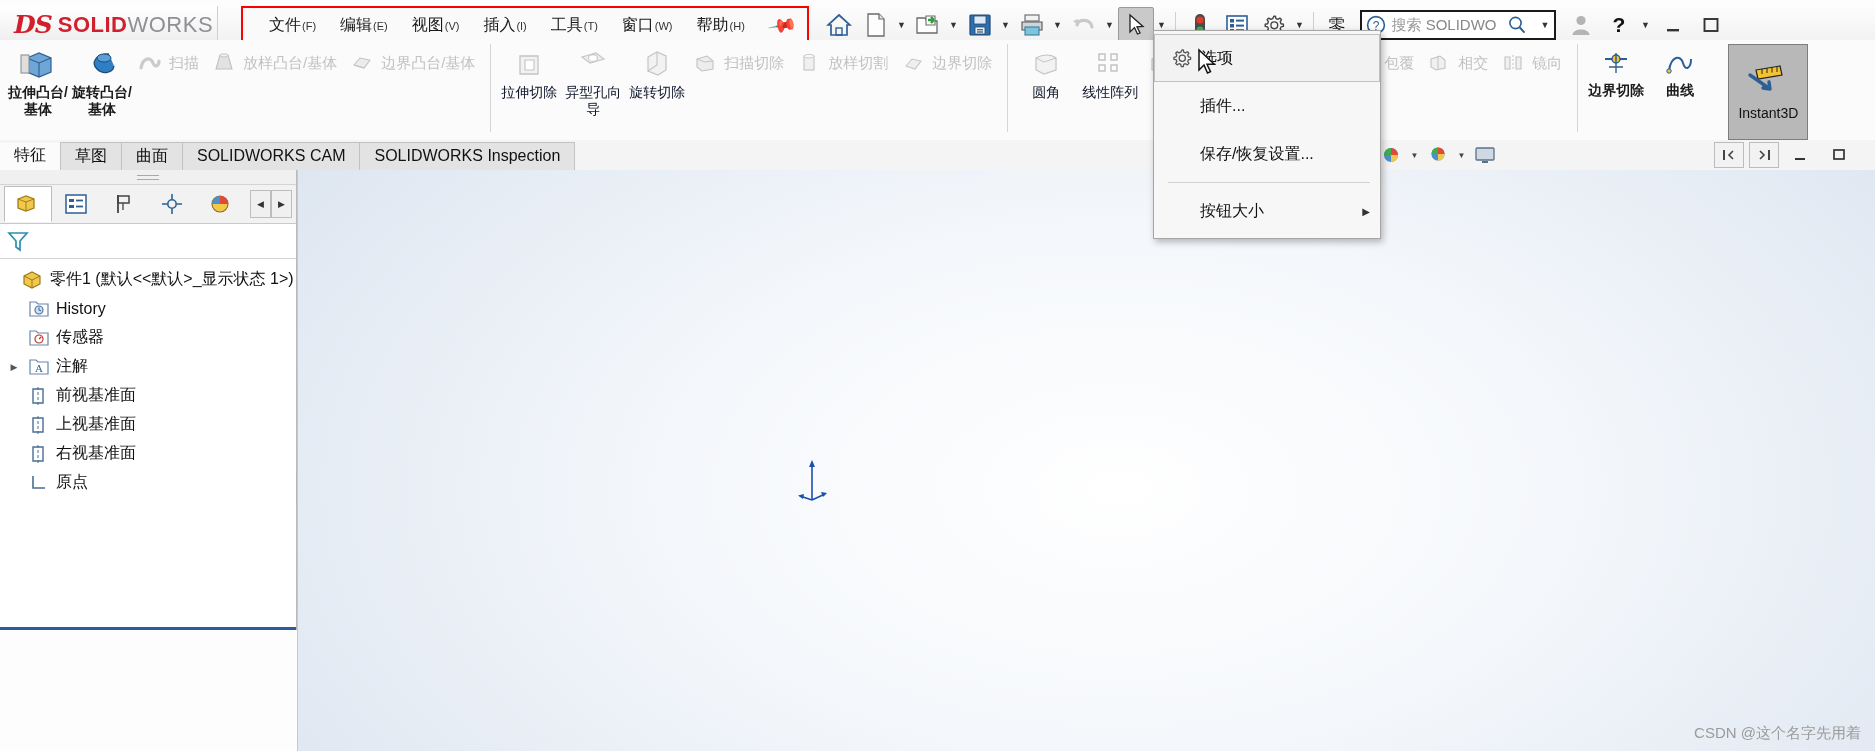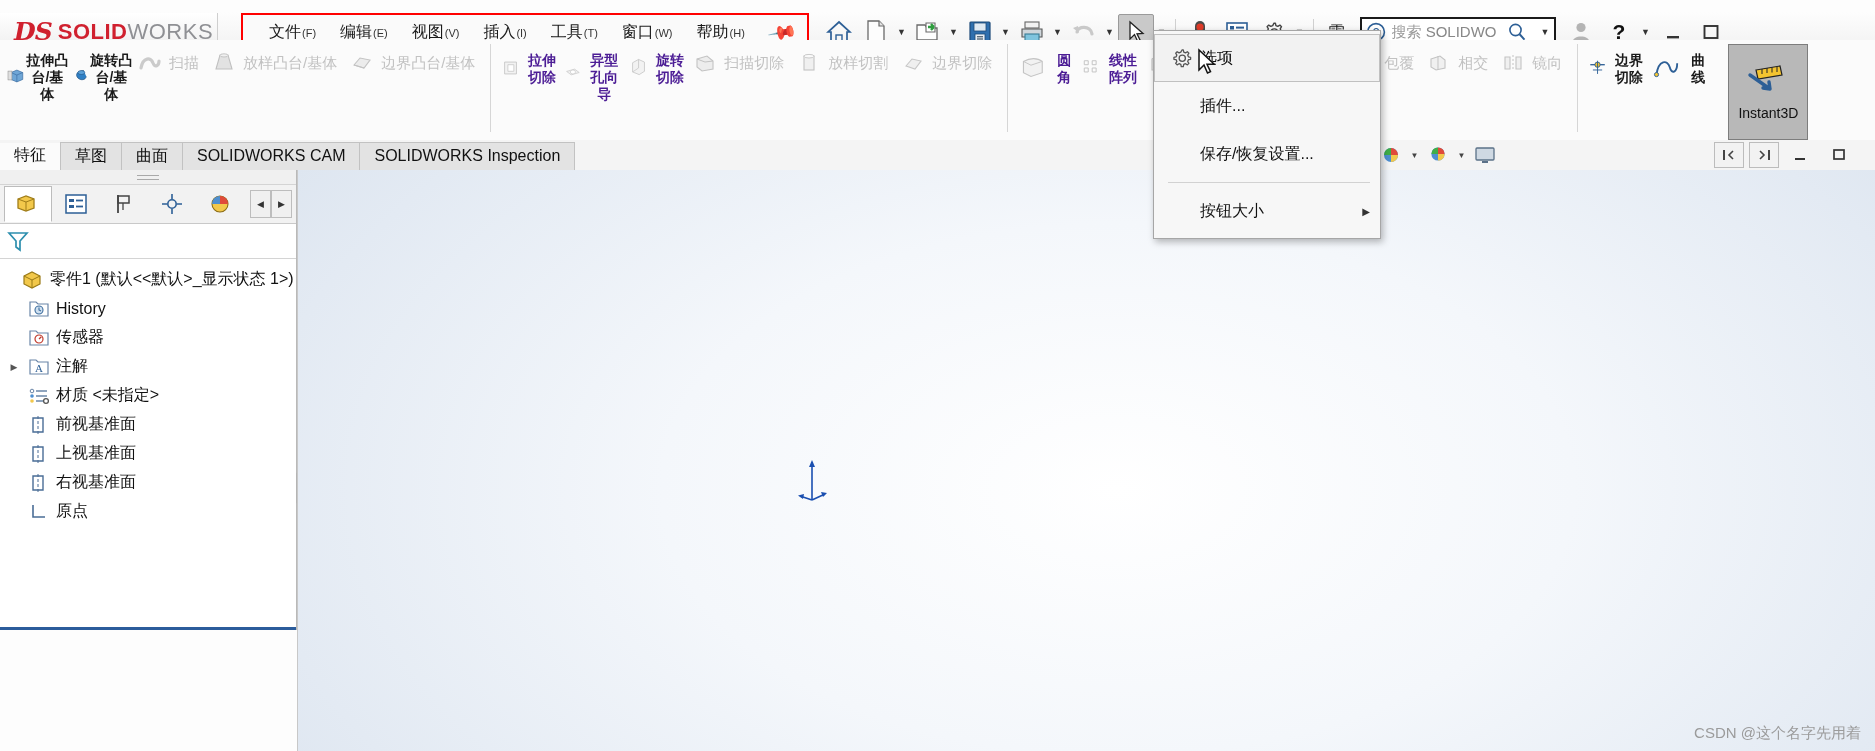--- a/index.html
+++ b/index.html
@@ -6,21 +6,21 @@
   body{
     width:1875px;height:751px;overflow:hidden;
     font-family:"Liberation Sans","DejaVu Sans",sans-serif;
     background:#ffffff;
     -webkit-font-smoothing:antialiased;
   }
   .app{position:relative;width:1875px;height:751px;overflow:hidden;background:#fdfdfd;}
 
   
   .titlebar{
-    position:absolute;left:0;top:12px;width:1875px;height:40px;
+    position:absolute;left:0;top:5px;width:1875px;height:40px;
     background:linear-gradient(#fdfdfd,#f1f1f1);
     border-bottom:1px solid #d8d8d8;
     display:flex;align-items:center;
   }
   .logo{
     width:218px;height:38px;display:flex;align-items:center;
     background:linear-gradient(#ffffff,#eeeeee);
     border:1px solid #cfcfcf;border-left:none;border-top:none;
     box-sizing:border-box;padding-left:14px;
   }
@@ -75,28 +75,28 @@
 
   
   .ribbon{
     position:absolute;left:0;top:40px;width:1875px;height:100px;
     background:#fbfbfb;border-bottom:1px solid #dcdcdc;
     display:flex;align-items:flex-start;
   }
   .rgroup{display:flex;align-items:flex-start;height:100px;padding:2px 6px 0 6px;}
   .rdiv{width:1px;height:88px;background:#d6d6d6;margin-top:4px;}
   .big-btn{
-    width:62px;display:flex;flex-direction:row;align-items:center;
+    width:62px;display:flex;flex-direction:column;align-items:center;
     padding-top:6px;cursor:default;border:1px solid transparent;border-radius:2px;
   }
   .big-btn .lbl{
     font-size:14px;line-height:17px;text-align:center;color:#1a1a1a;margin-top:3px;
     font-weight:bold;
   }
-  .big-btn.dim .lbl{color:#4c1d95;font-weight:bold;}
+  .big-btn.dim .lbl{color:#0f172a;font-weight:normal;}
   .small-col{display:flex;flex-direction:row;padding-top:5px;}
   .small-btn{
     display:flex;align-items:center;height:30px;padding:0 8px 0 3px;cursor:default;
     border:1px solid transparent;border-radius:2px;
   }
   .small-btn .lbl{font-size:15px;color:#c2c2c2;margin-left:7px;white-space:nowrap;}
   .ico{display:flex;align-items:center;justify-content:center;}
 
   .i3d-wrap{display:flex;align-items:flex-start;padding-top:4px;padding-left:10px;}
   .instant3d{
@@ -777,32 +777,20 @@
         <span class="expander">▶</span>
         <span class="ico" style="margin-left:6px">
           <svg width="22" height="20" viewBox="0 0 22 20">
               <path d="M2 3 L8 3 L10 5 L20 5 L20 17 L2 17 Z" fill="#fff" stroke="#6b86a8" stroke-width="1.2"></path>
               <text x="11" y="15" font-size="11" font-family="Liberation Serif, serif" fill="#2d5f96" text-anchor="middle">A</text>
             </svg>
         </span>
         <span class="txt">注解</span>
       </div>
 
-      <div class="trow indent">
-        <span class="ico">
-          <svg width="22" height="20" viewBox="0 0 22 20">
-            <circle cx="4" cy="5" r="1.8" fill="none" stroke="#6b86a8" stroke-width="1"></circle>
-            <circle cx="4" cy="10" r="1.8" fill="#4e8fd0"></circle>
-            <circle cx="4" cy="15" r="1.8" fill="#f2c84b"></circle>
-            <path d="M8 5 L19 5 M8 10 L19 10 M8 15 L15 15" stroke="#6b86a8" stroke-width="1.4"></path>
-            <circle cx="18" cy="15" r="2.4" fill="none" stroke="#555" stroke-width="1.3"></circle>
-          </svg>
-        </span>
-        <span class="txt">材质 &lt;未指定&gt;</span>
-      </div>
 
       <div class="trow indent">
         <span class="ico">
           <svg width="22" height="20" viewBox="0 0 22 20">
               <path d="M5 3 L15 3 L15 17 L5 17 Z" fill="none" stroke="#4a6d96" stroke-width="1.4"></path>
               <path d="M10 1 L10 19" stroke="#4a6d96" stroke-width="1" stroke-dasharray="3 2"></path>
             </svg>
         </span>
         <span class="txt">前视基准面</span>
       </div>

